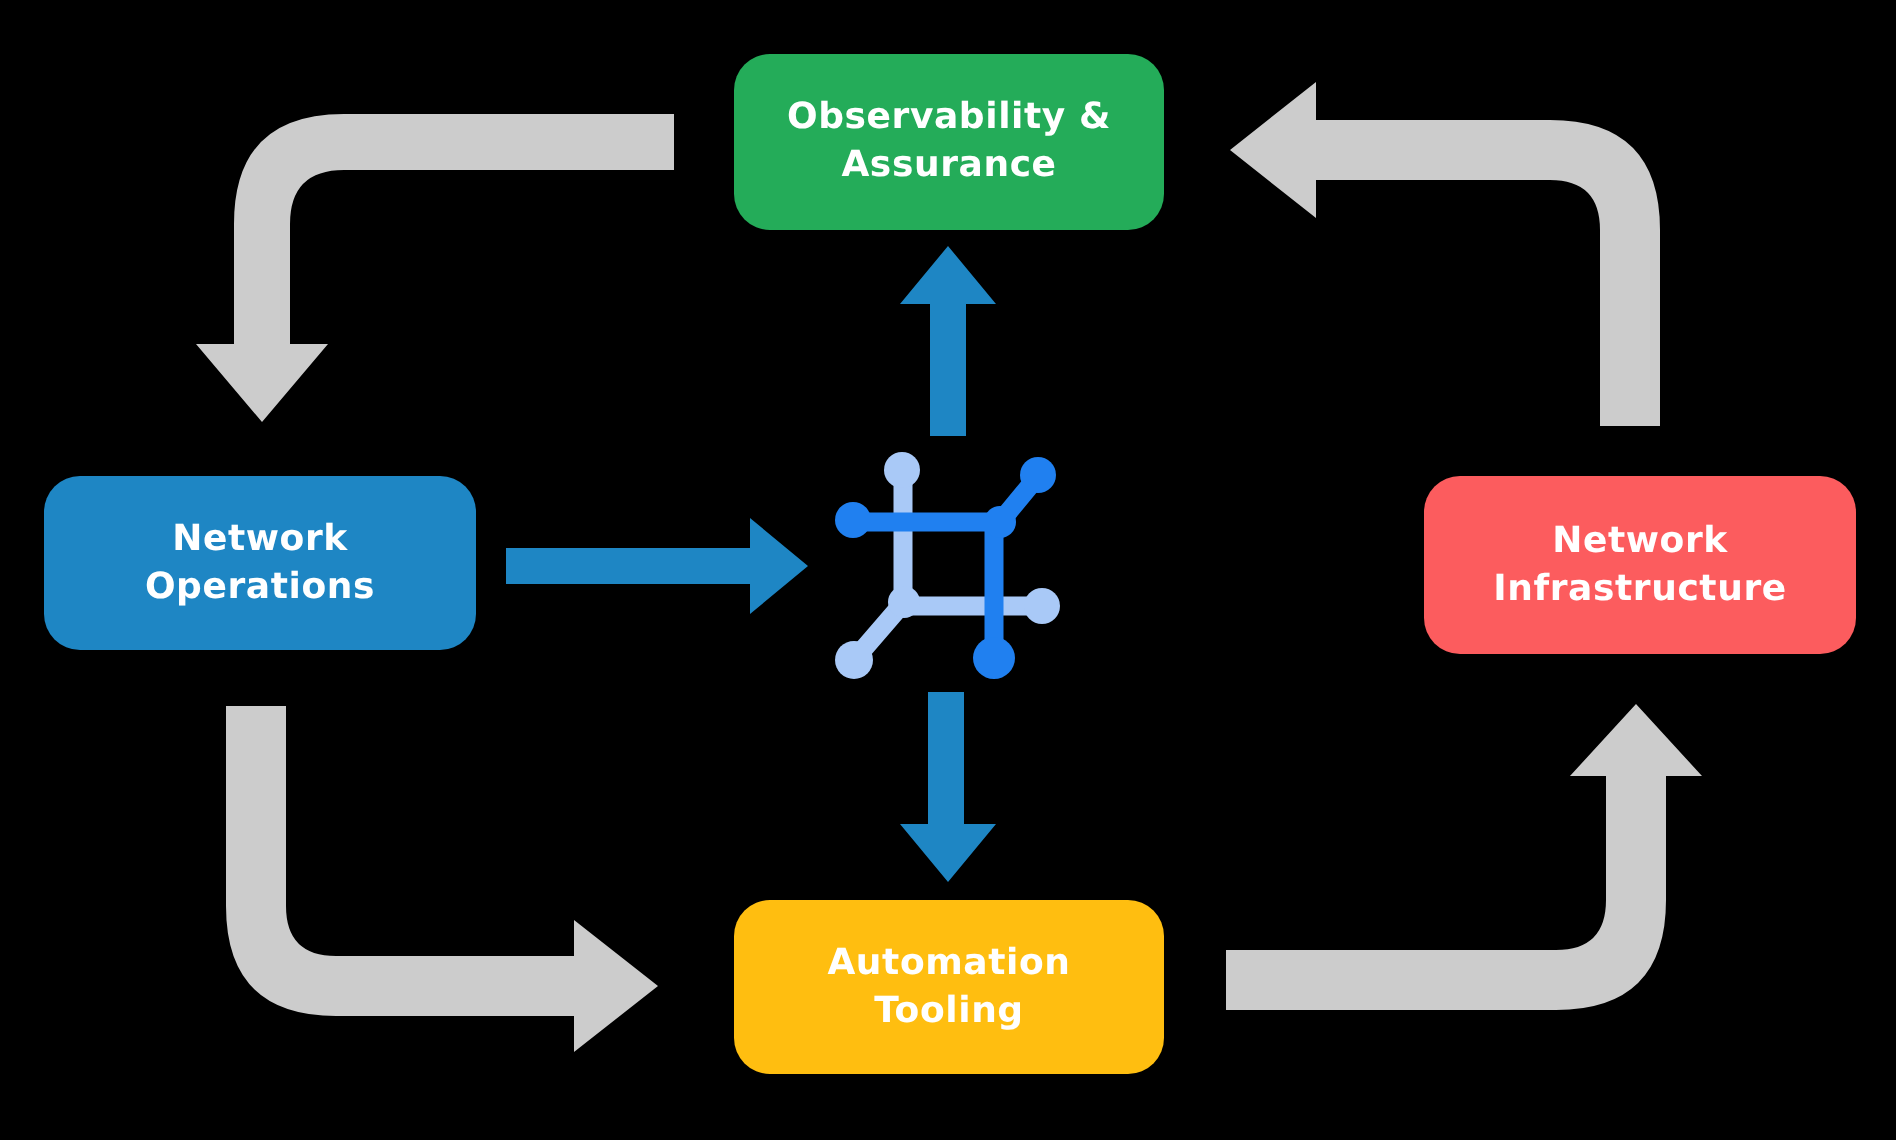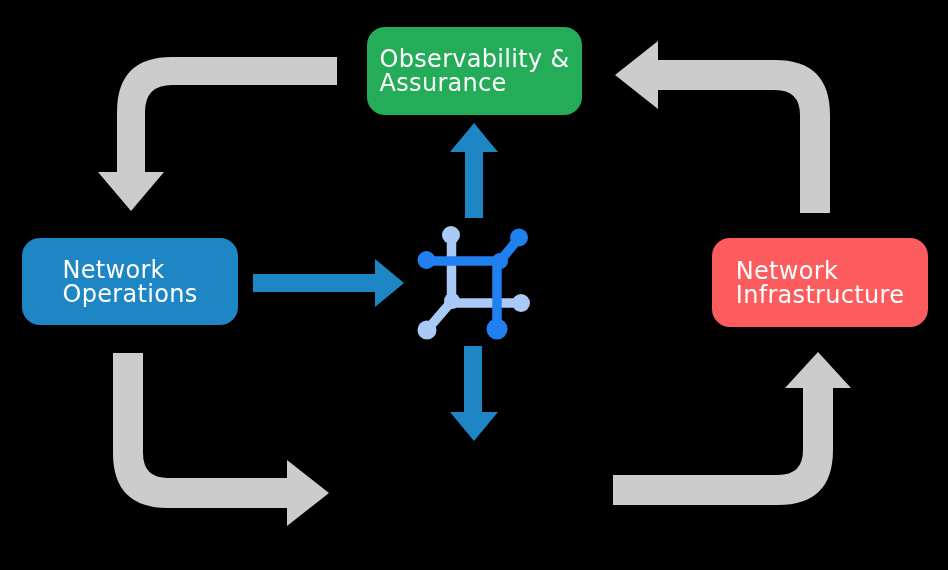--- a/index.html
+++ b/index.html
@@ -25,25 +25,25 @@
   .node {
     position: absolute;
     display: flex;
     align-items: center;
     justify-content: center;
     border-radius: 18px;
     z-index: 2;
   }
   .node-label {
     color: #ffffff;
-    font-size: 24px;
-    font-weight: normal;
+    font-size: 18px;
+    font-weight: bold;
     line-height: 24px;
     letter-spacing: 0.3px;
-    text-align: left;
+    text-align: center;
     white-space: pre-line;
   }
   .node-observability   { left: 367px; top: 27px;  width: 215px; height: 88px; }
   .node-operations      { left: 22px;  top: 238px; width: 216px; height: 87px; }
   .node-infrastructure  { left: 712px; top: 238px; width: 216px; height: 89px; }
   .node-automation      { left: 367px; top: 450px; width: 215px; height: 87px; }
 </style>
 </head>
 <body>
 
@@ -96,14 +96,18 @@
   <div class="node node-operations" style="background: rgb(30, 134, 196);">
     <div class="node-label">Network
 Operations</div>
   </div>
 
   <div class="node node-infrastructure" style="background: rgb(252, 92, 94);">
     <div class="node-label">Network
 Infrastructure</div>
   </div>
 
+  <div class="node node-automation" style="background: rgb(255, 190, 16);">
+    <div class="node-label">Automation
+Tooling</div>
+  </div>
 
 </div>
 
 </body></html>

